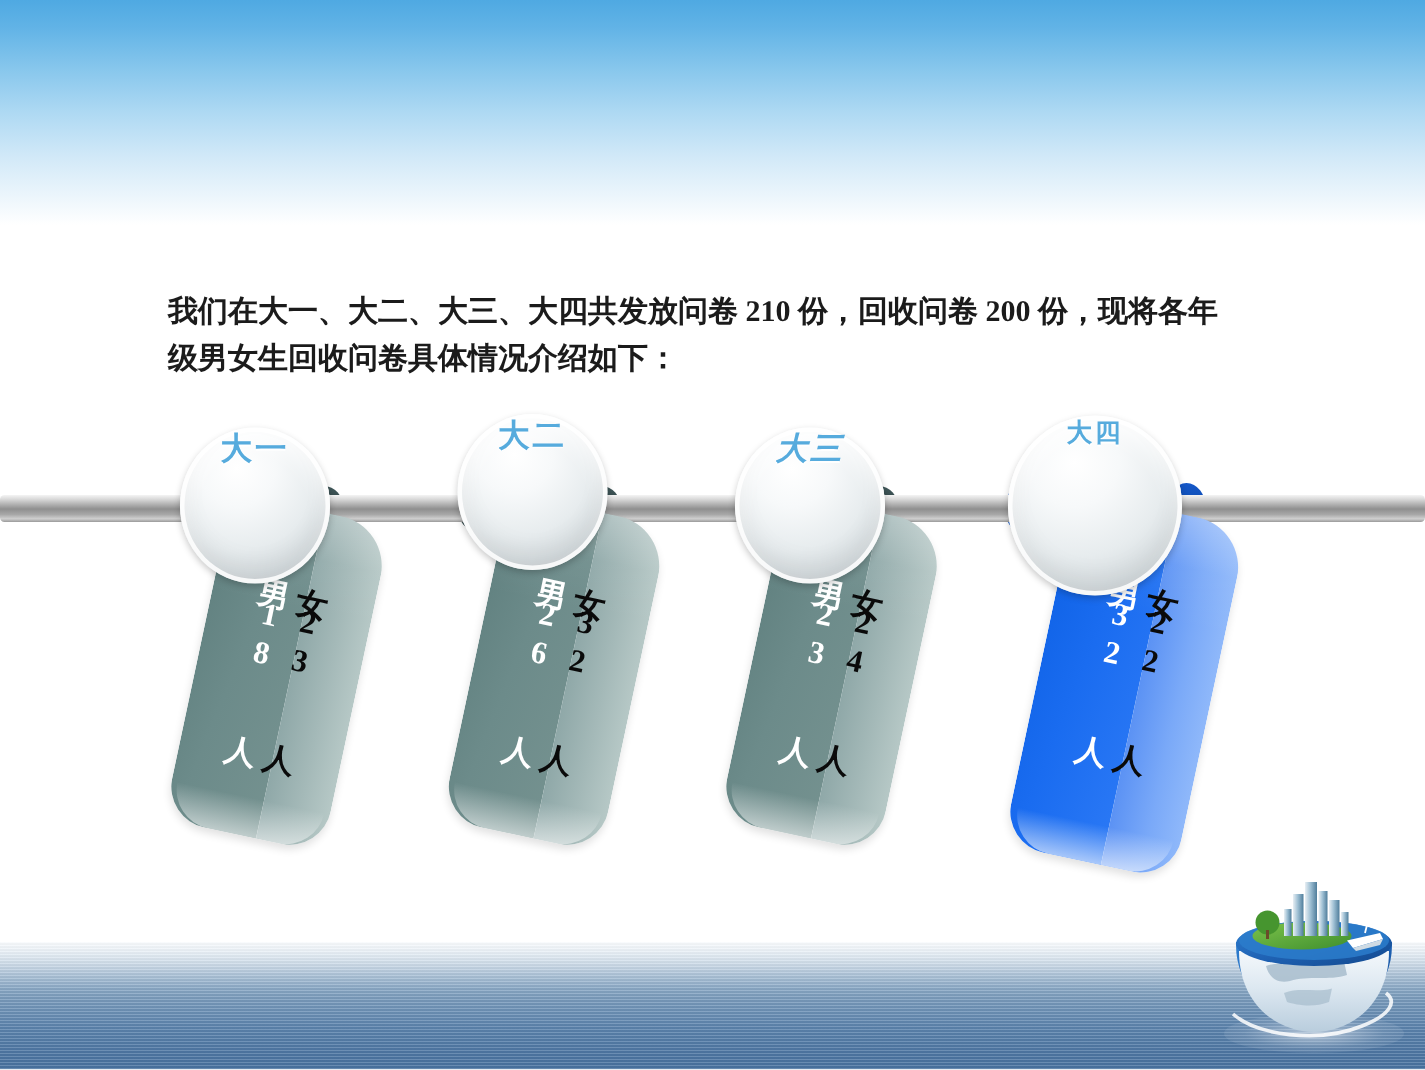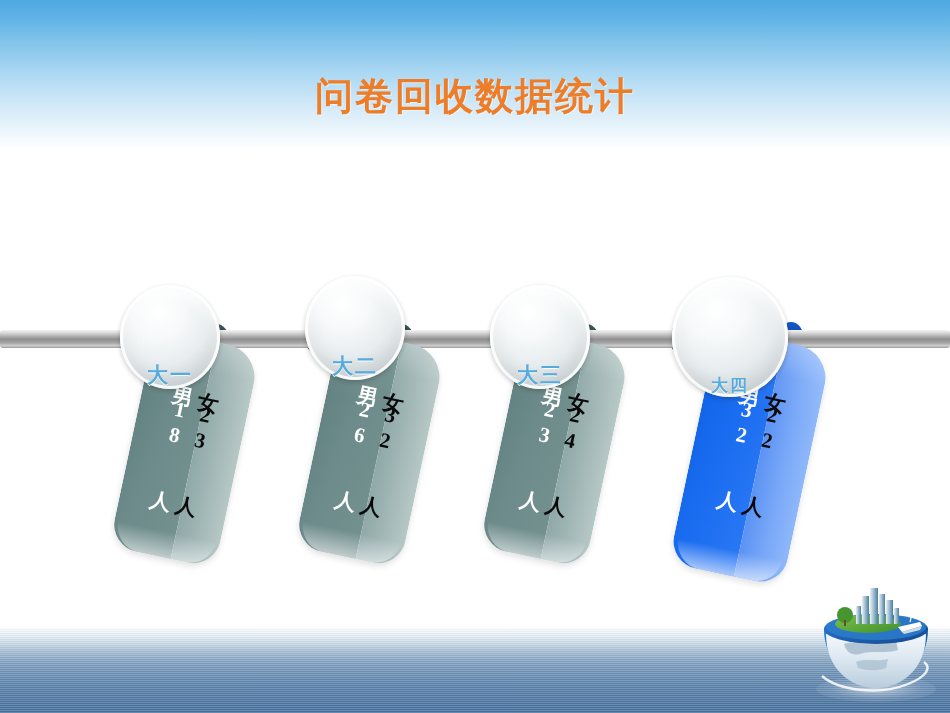--- a/index.html
+++ b/index.html
@@ -209,21 +209,21 @@
     border-radius: 50%;
     z-index: 6;
     background:
       radial-gradient(circle at 38% 26%, #ffffff 0%, #f7f9fa 26%, #e7ecee 55%, #d3dadd 78%, #c2cace 100%);
     box-shadow:
       0 2px 5px rgba(0,0,0,0.22),
       inset 0 0 0 3px rgba(255,255,255,0.85),
       inset 0 -10px 18px rgba(0,0,0,0.07),
       inset 0 10px 14px rgba(255,255,255,0.9);
     display: flex;
-    align-items: flex-end;
+    align-items: flex-start;
     justify-content: center;
   }
   .badge-label {
     font-size: 21px;
     font-weight: bold;
     color: #56abdd;
     letter-spacing: 2px;
     font-family: "Liberation Serif", "DejaVu Serif", serif;
     text-shadow: 0 1px 0 rgba(255,255,255,0.9);
     white-space: nowrap;
@@ -249,22 +249,22 @@
 </head>
 <body>
 
 <div id="slide">
 
   <div class="bg-sky"></div>
   <div class="bg-mid"></div>
   <div class="bg-sea"></div>
   <div class="bg-sea-haze"></div>
 
-  <div class="title">问卷回收数据统计</div>
-
+
+  <div class="body-text">我们在大一、大二、大三、大四共发放问卷 210 份，回收问卷 200 份，现将各年级男女生回收问卷具体情况介绍如下：</div>
 
   <div class="rod"></div>
 
   <div class="tag-group">
     <div class="clip teal-clip" style="left:120px; top:324px;"></div>
     <div class="clip teal-clip" style="left:203px; top:324px;"></div>
 
     <div class="tag-body teal" style="left:154px; top:340px; width:108px; height:222px; transform-origin: 50% 0%; transform: rotate(12deg);">
       <div class="tag-left"></div>
       <div class="tag-right"></div>
@@ -309,21 +309,21 @@
       <div class="tag-left"></div>
       <div class="tag-right"></div>
       <div class="tag-gloss"></div>
       <div class="tag-foot"></div>
       <div class="tag-counts">
         <div class="count count-female">女 24 人</div>
         <div class="count count-male">男 23 人</div>
       </div>
     </div>
 
-    <div class="badge" style="left:490px; top:285px; width:100px; height:104px;">
+    <div class="badge" style="left:490px; top:285px; width:100px; height:104px;font-style:italic;">
       <span class="badge-label">大三</span>
     </div>
   </div>
 
   <div class="tag-group">
     <div class="clip blue-clip" style="left:670px; top:324px; height:34px; top:322px;"></div>
     <div class="clip blue-clip" style="left:778px; top:322px; height:34px;"></div>
 
     <div class="tag-body blue" style="left:717px; top:340px; width:116px; height:240px; transform-origin: 50% 0%; transform: rotate(12deg);">
       <div class="tag-left"></div>

